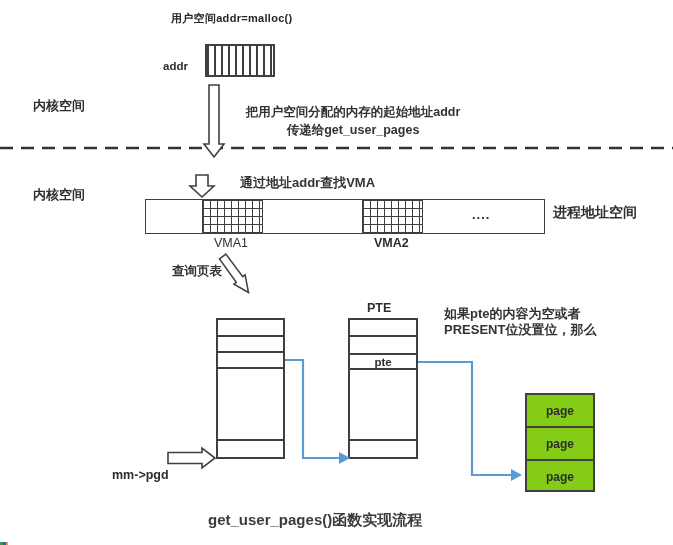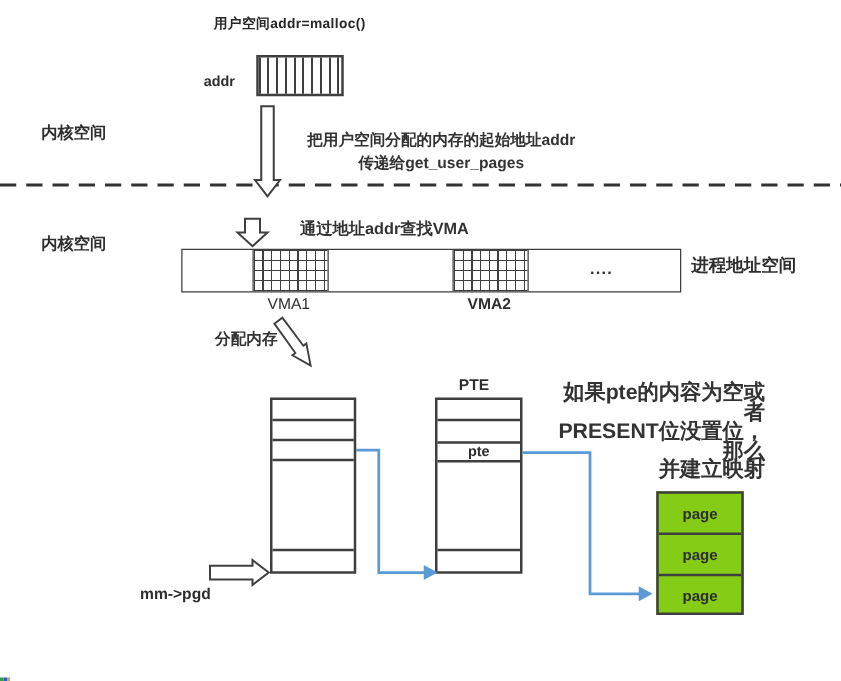--- a/index.html
+++ b/index.html
@@ -56,22 +56,22 @@
 
   
   .table-box{border:2px solid #3f3f3f;box-sizing:border-box;background:#fff;}
   .pgd-box{left:216px;top:318px;width:69px;height:141px;}
   .pte-box{left:348px;top:318px;width:70px;height:141px;}
   .trow{box-sizing:border-box;border-bottom:2px solid #3f3f3f;width:100%;
         display:flex;align-items:center;justify-content:center;
         font-size:11.5px;font-weight:600;color:#2e2e2e;}
   .trow:last-child{border-bottom:none;}
 
-  .fault-note{left:444px;top:306px;width:168px;text-align:right;
-      font-size:17px;font-weight:600;color:#333;line-height:15.5px;}
+  .fault-note{left:444px;top:306px;width:168px;text-align:left;
+      font-size:13px;font-weight:600;color:#333;line-height:15.5px;}
 
   
   .page-box{left:525px;top:393px;width:70px;height:99px;border:2px solid #3f3f3f;box-sizing:border-box;background:#84cc16;}
   .page-row{box-sizing:border-box;height:33px;border-bottom:2px solid #3f3f3f;
       display:flex;align-items:center;justify-content:center;
       font-size:12px;font-weight:600;color:#2e2e2e;}
   .page-row:last-child{border-bottom:none;height:31px;}
 
   .mm-pgd{left:100px;top:468px;font-size:12.5px;font-weight:bold;color:#2e2e2e;padding-left:12px;}
 
@@ -108,21 +108,21 @@
 
   <div class="abs vm-bar">
     <div class="hatch vma1"></div>
     <div class="hatch vma2"></div>
   </div>
   <div class="abs bar-dots">....</div>
   <div class="abs zh-bold proc-space">进程地址空间</div>
   <div class="abs vma1-lbl">VMA1</div>
   <div class="abs vma2-lbl">VMA2</div>
 
-  <div class="abs query-lbl">分配内存</div>
+  <div class="abs query-lbl">查询页表</div>
 
   <div class="abs pgd-title">PGD</div>
   <div class="abs pte-title">PTE</div>
 
   <div class="abs table-box pgd-box">
     <div class="trow" style="height:17px"></div>
     <div class="trow" style="height:16px"></div>
     <div class="trow" style="height:16px"></div>
     <div class="trow" style="height:72px"></div>
     <div class="trow" style="height:16px"></div>
@@ -132,31 +132,31 @@
     <div class="trow" style="height:17px"></div>
     <div class="trow" style="height:18px"></div>
     <div class="trow" style="height:15px">pte</div>
     <div class="trow" style="height:71px"></div>
     <div class="trow" style="height:16px"></div>
   </div>
 
   <div class="abs fault-note">
     <div>如果pte的内容为空或者</div>
     <div>PRESENT位没置位，那么</div>
-    <div>并建立映射</div>
   </div>
 
   <div class="abs page-box">
     <div class="page-row">page</div>
     <div class="page-row">page</div>
     <div class="page-row">page</div>
   </div>
 
   <div class="abs mm-pgd">mm-&gt;pgd</div>
 
+  <div class="abs caption">get_user_pages()函数实现流程</div>
 
   <div class="abs artifact">
     <span class="a-green"></span>
     <span class="a-blue"></span>
     <span class="a-orange"></span>
   </div>
 
   <svg class="overlay" width="673" height="545" viewBox="0 0 673 545">
 
     <line x1="0" y1="148" x2="673" y2="148" stroke="#333" stroke-width="2.4" stroke-dasharray="13,8"></line>

